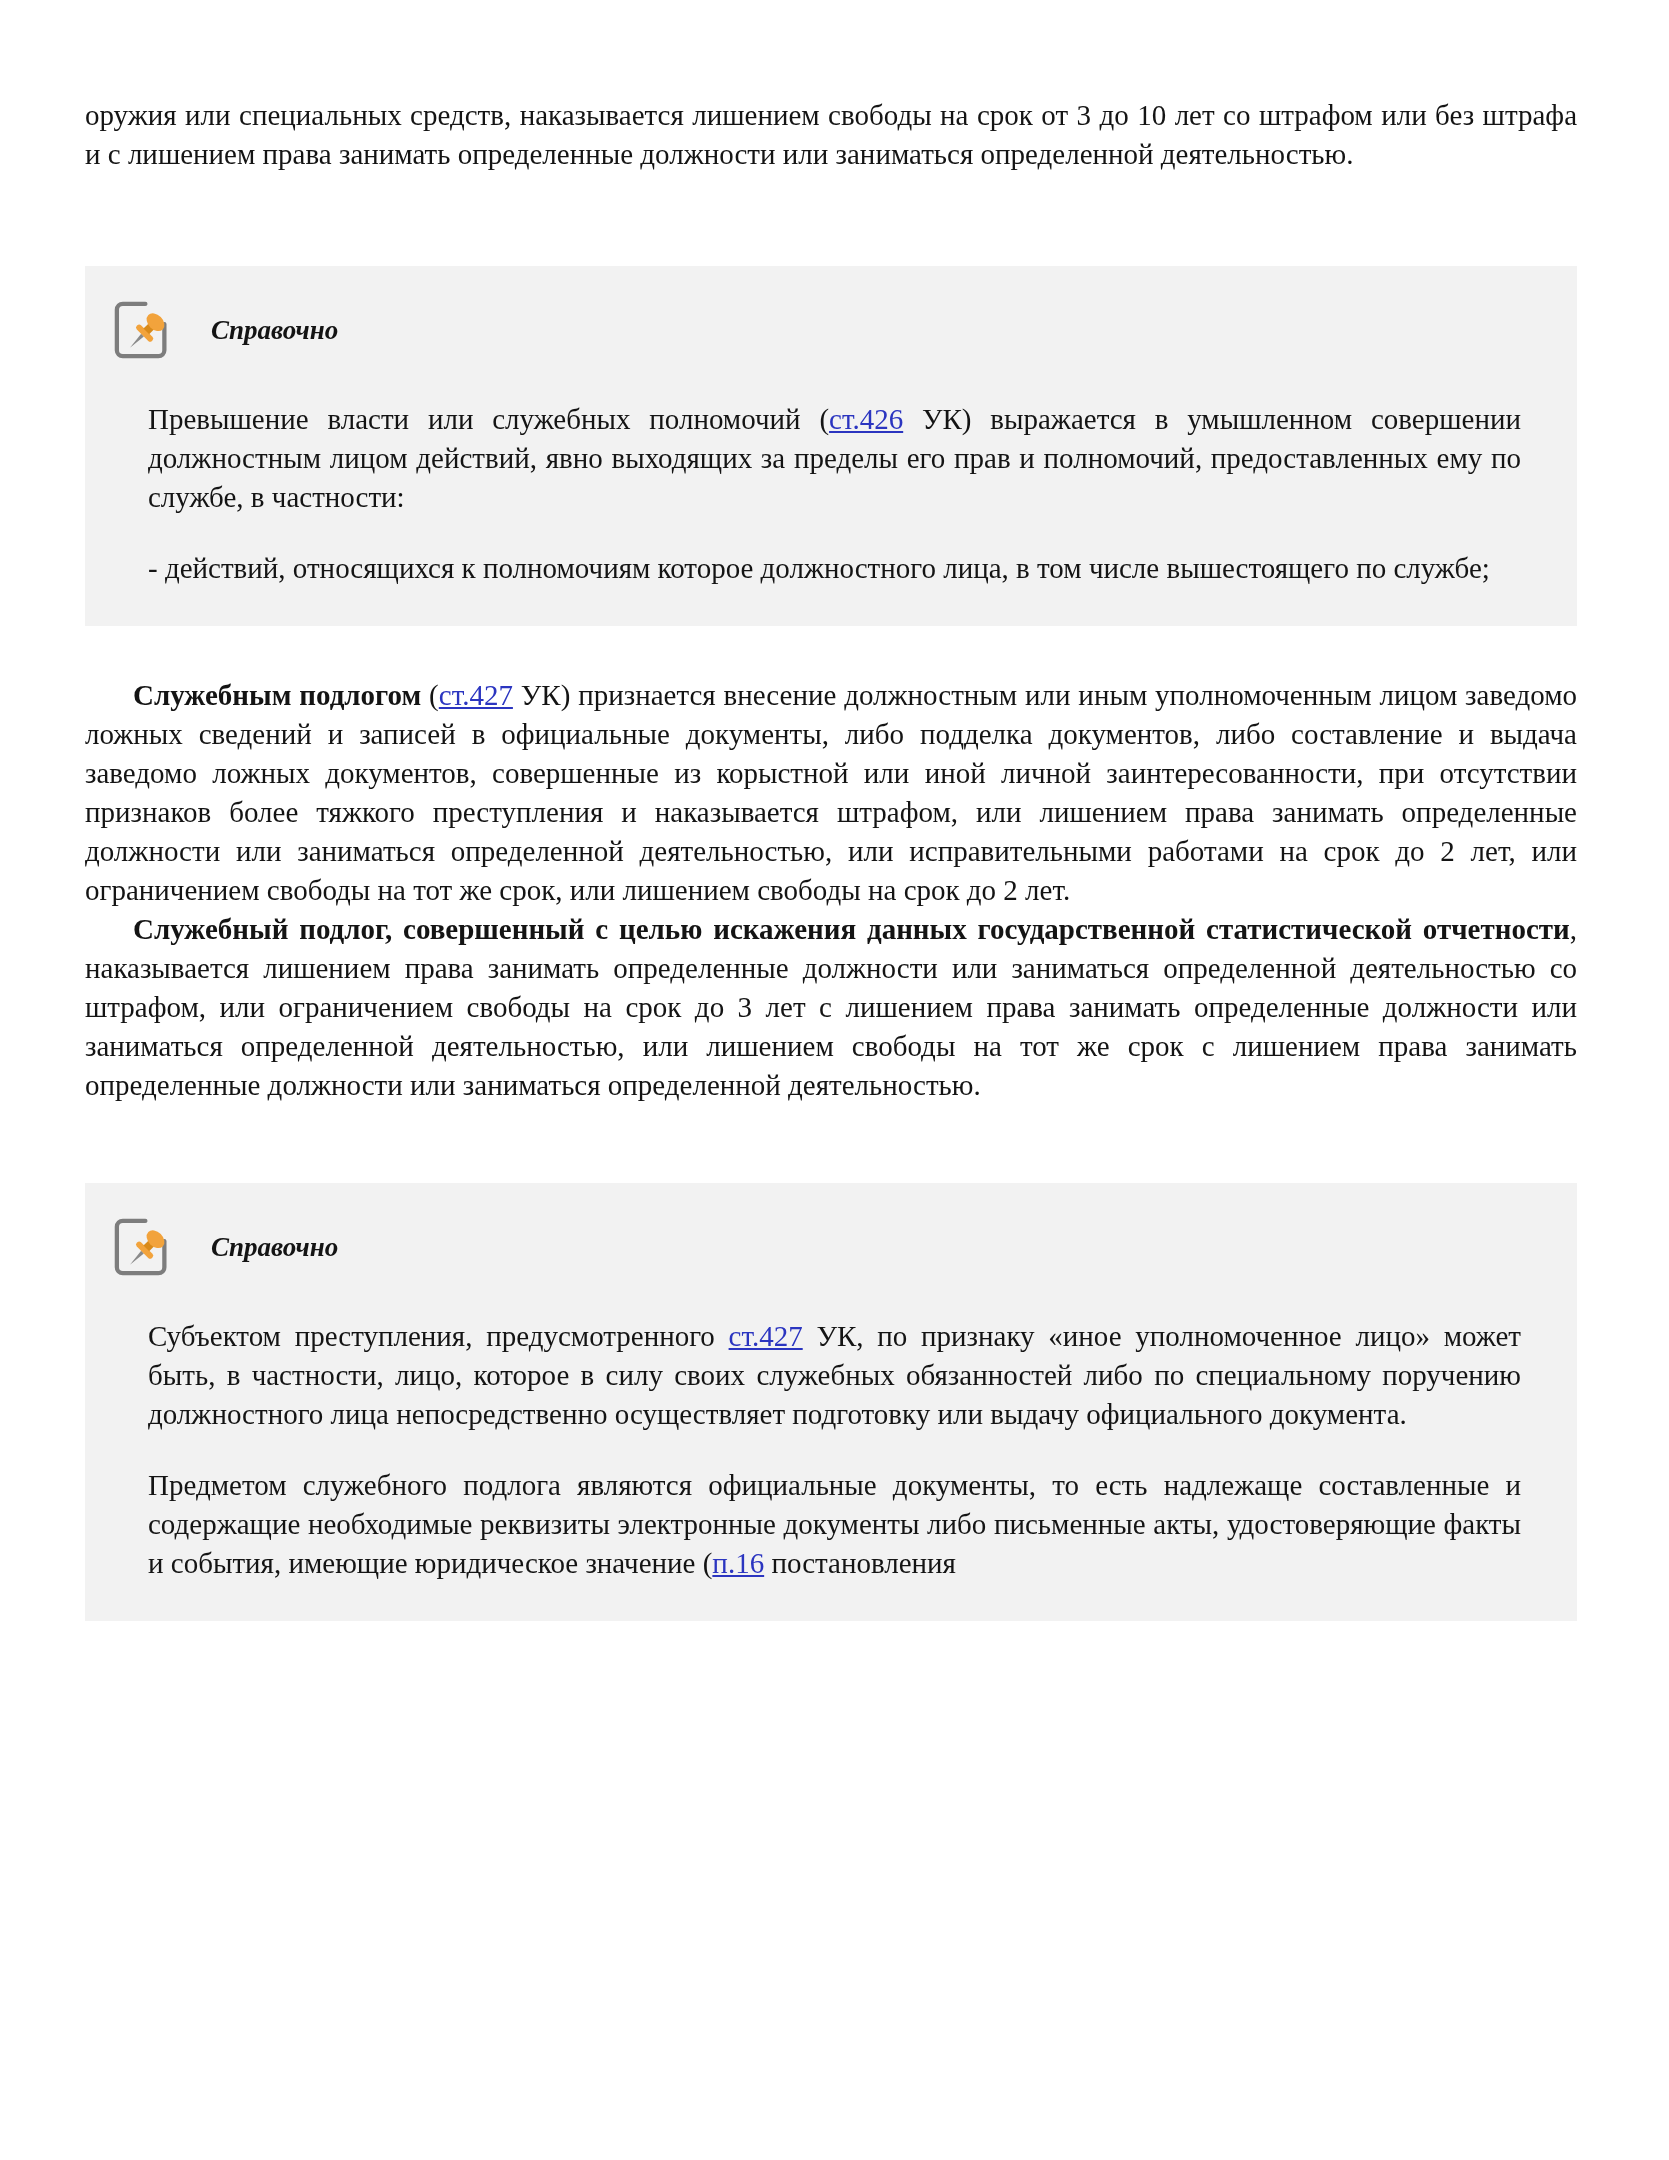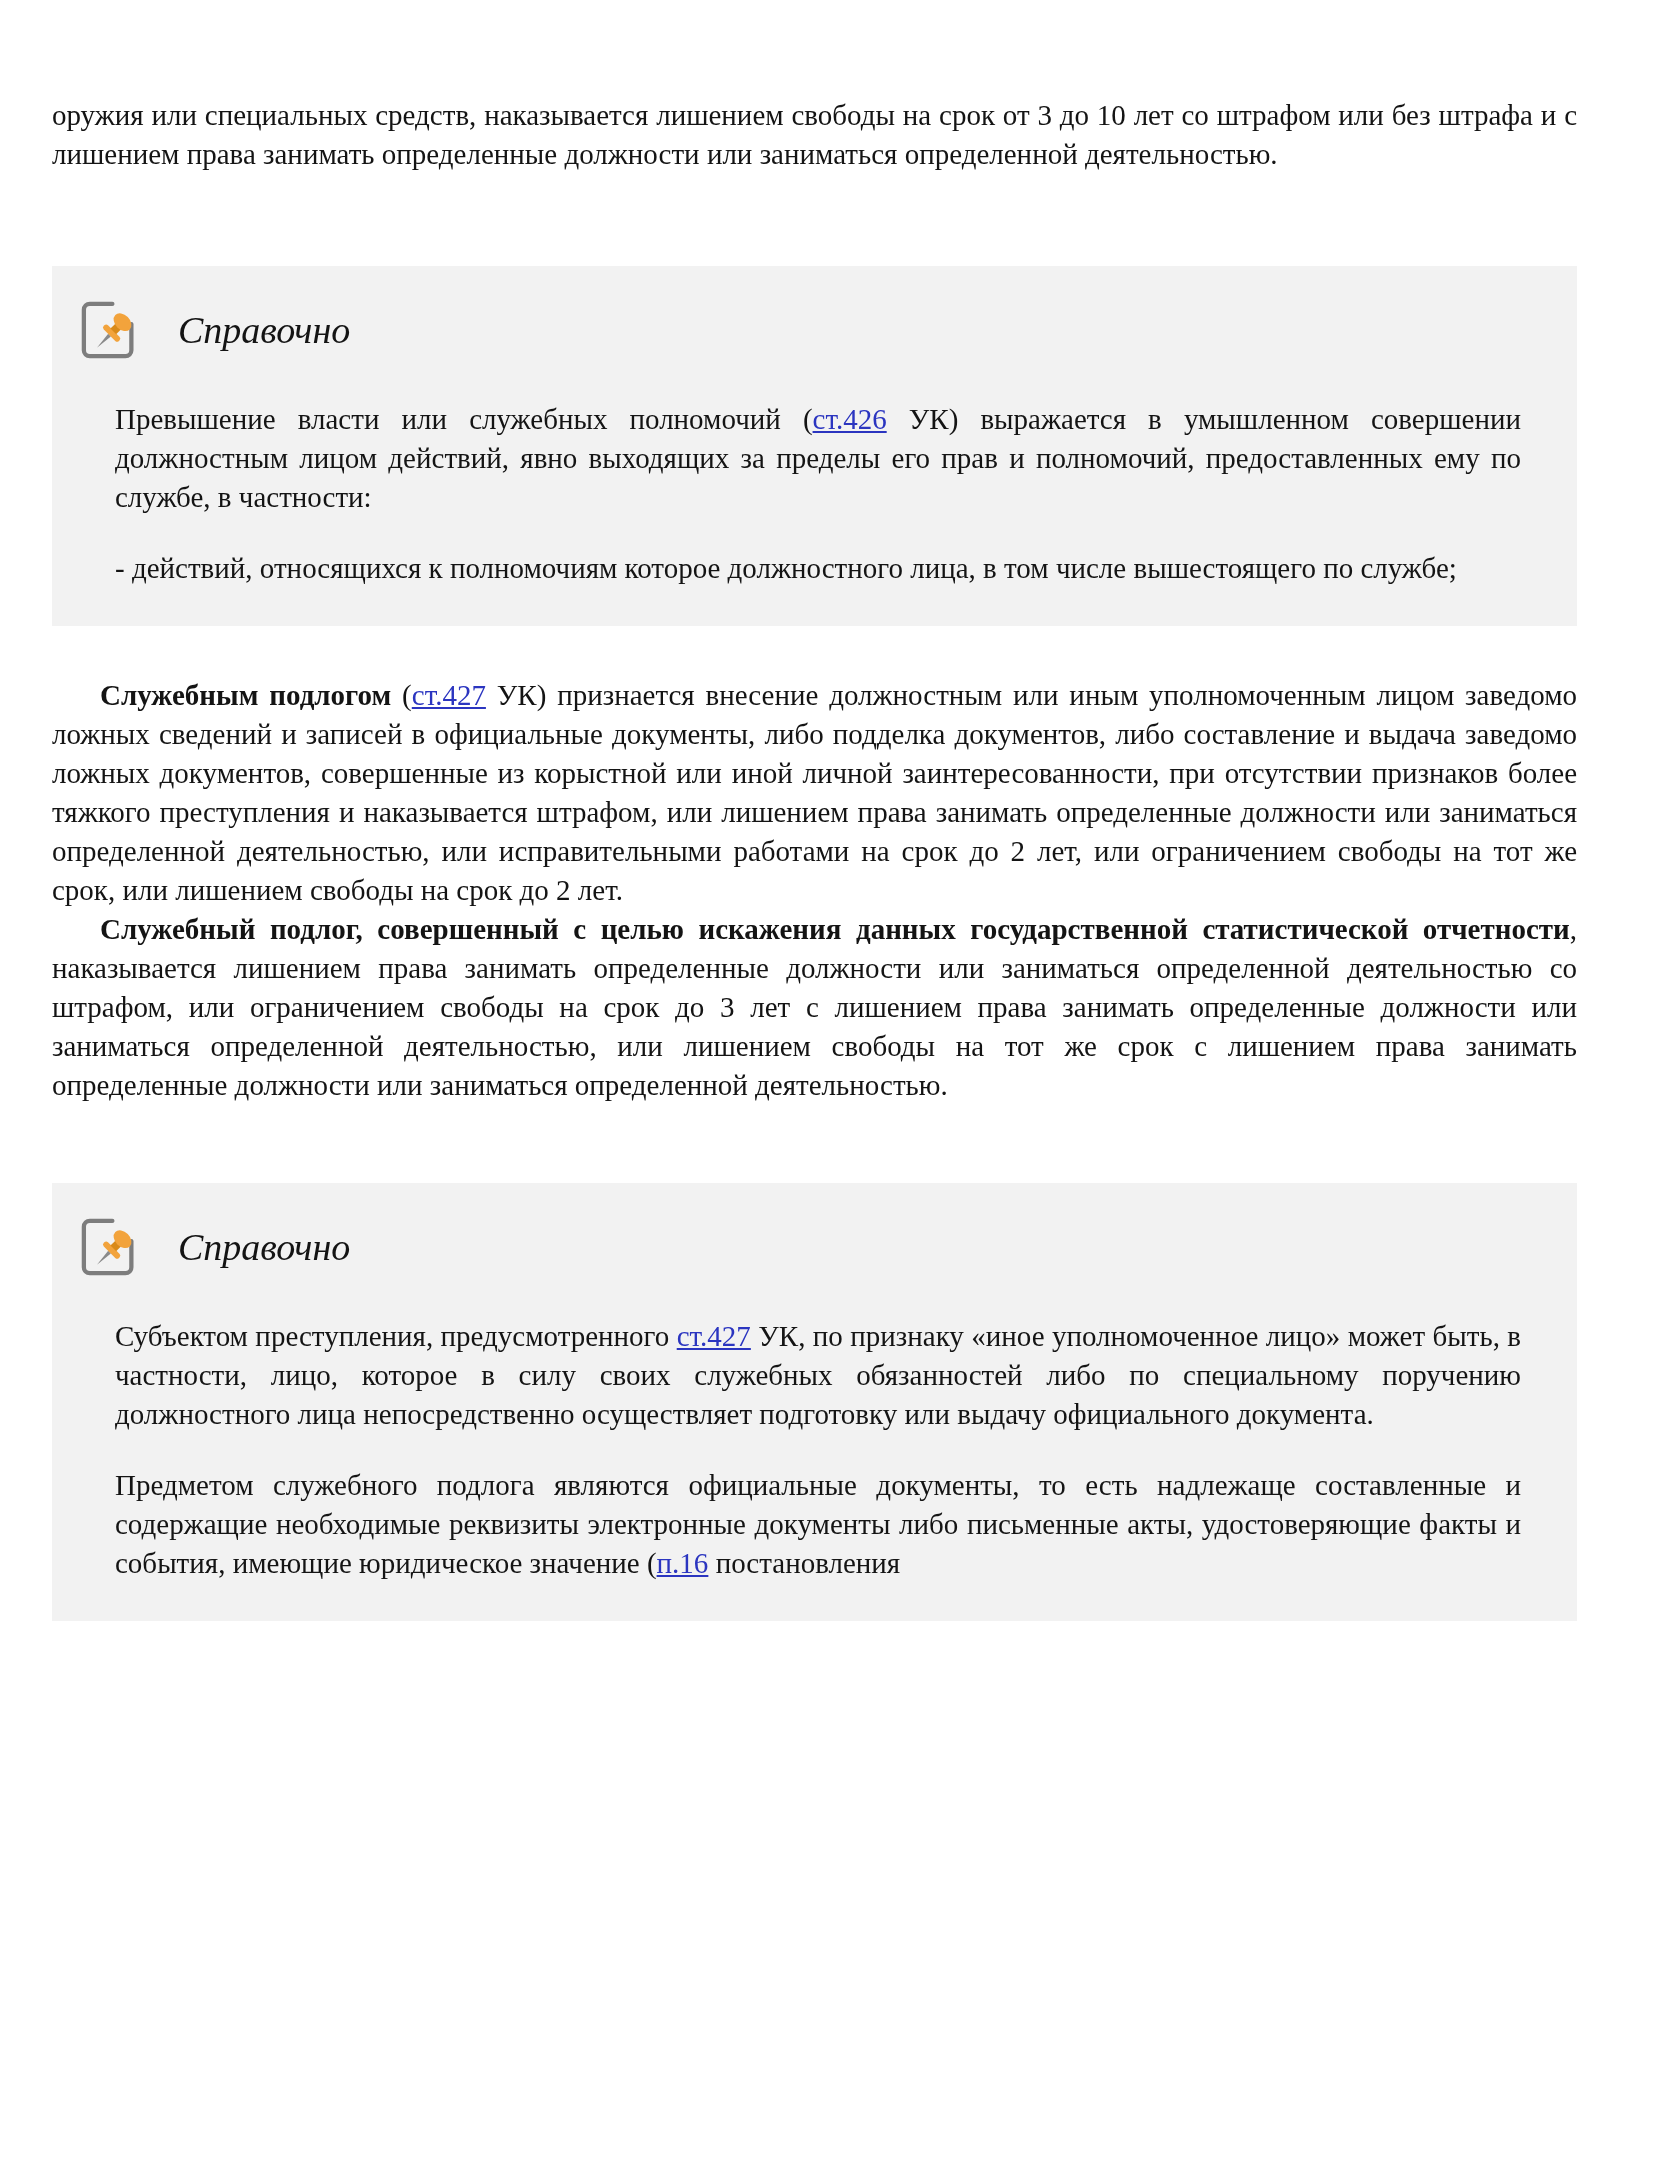--- a/index.html
+++ b/index.html
@@ -16,21 +16,21 @@
   html,body{background:var(--bg);}
   .page{
     width:1669px;
     height:2160px;
     overflow:hidden;
     background:var(--bg);
     color:var(--ink);
     font-family:"Liberation Serif", serif;
     font-size:29px;
     line-height:39px;
-    padding:96px 92px 0 52px;
+    padding:96px 92px 0 85px;
     position:relative;
   }
   .para{
     text-align:justify;
   }
   .indent{
     text-indent:48px;
   }
   .bold{font-weight:bold;}
   .link{
@@ -53,23 +53,23 @@
   .callout-icon{
     width:76px;
     height:76px;
     flex:0 0 auto;
   }
   .callout-icon .frame{stroke:var(--frame);}
   .callout-icon .pin-body{fill:var(--pin);}
   .callout-icon .pin-neck{fill:var(--pin-dark);}
   .callout-icon .pin-needle{fill:var(--needle);}
   .callout-title{
-    font-weight:normal;
+    font-weight:bold;
     font-style:italic;
-    font-size:38px;
+    font-size:27px;
   }
   .callout-body p{
     margin-top:32px;
     text-align:justify;
   }
   .body-block{
     margin-top:50px;
   }
 </style>
 </head>

